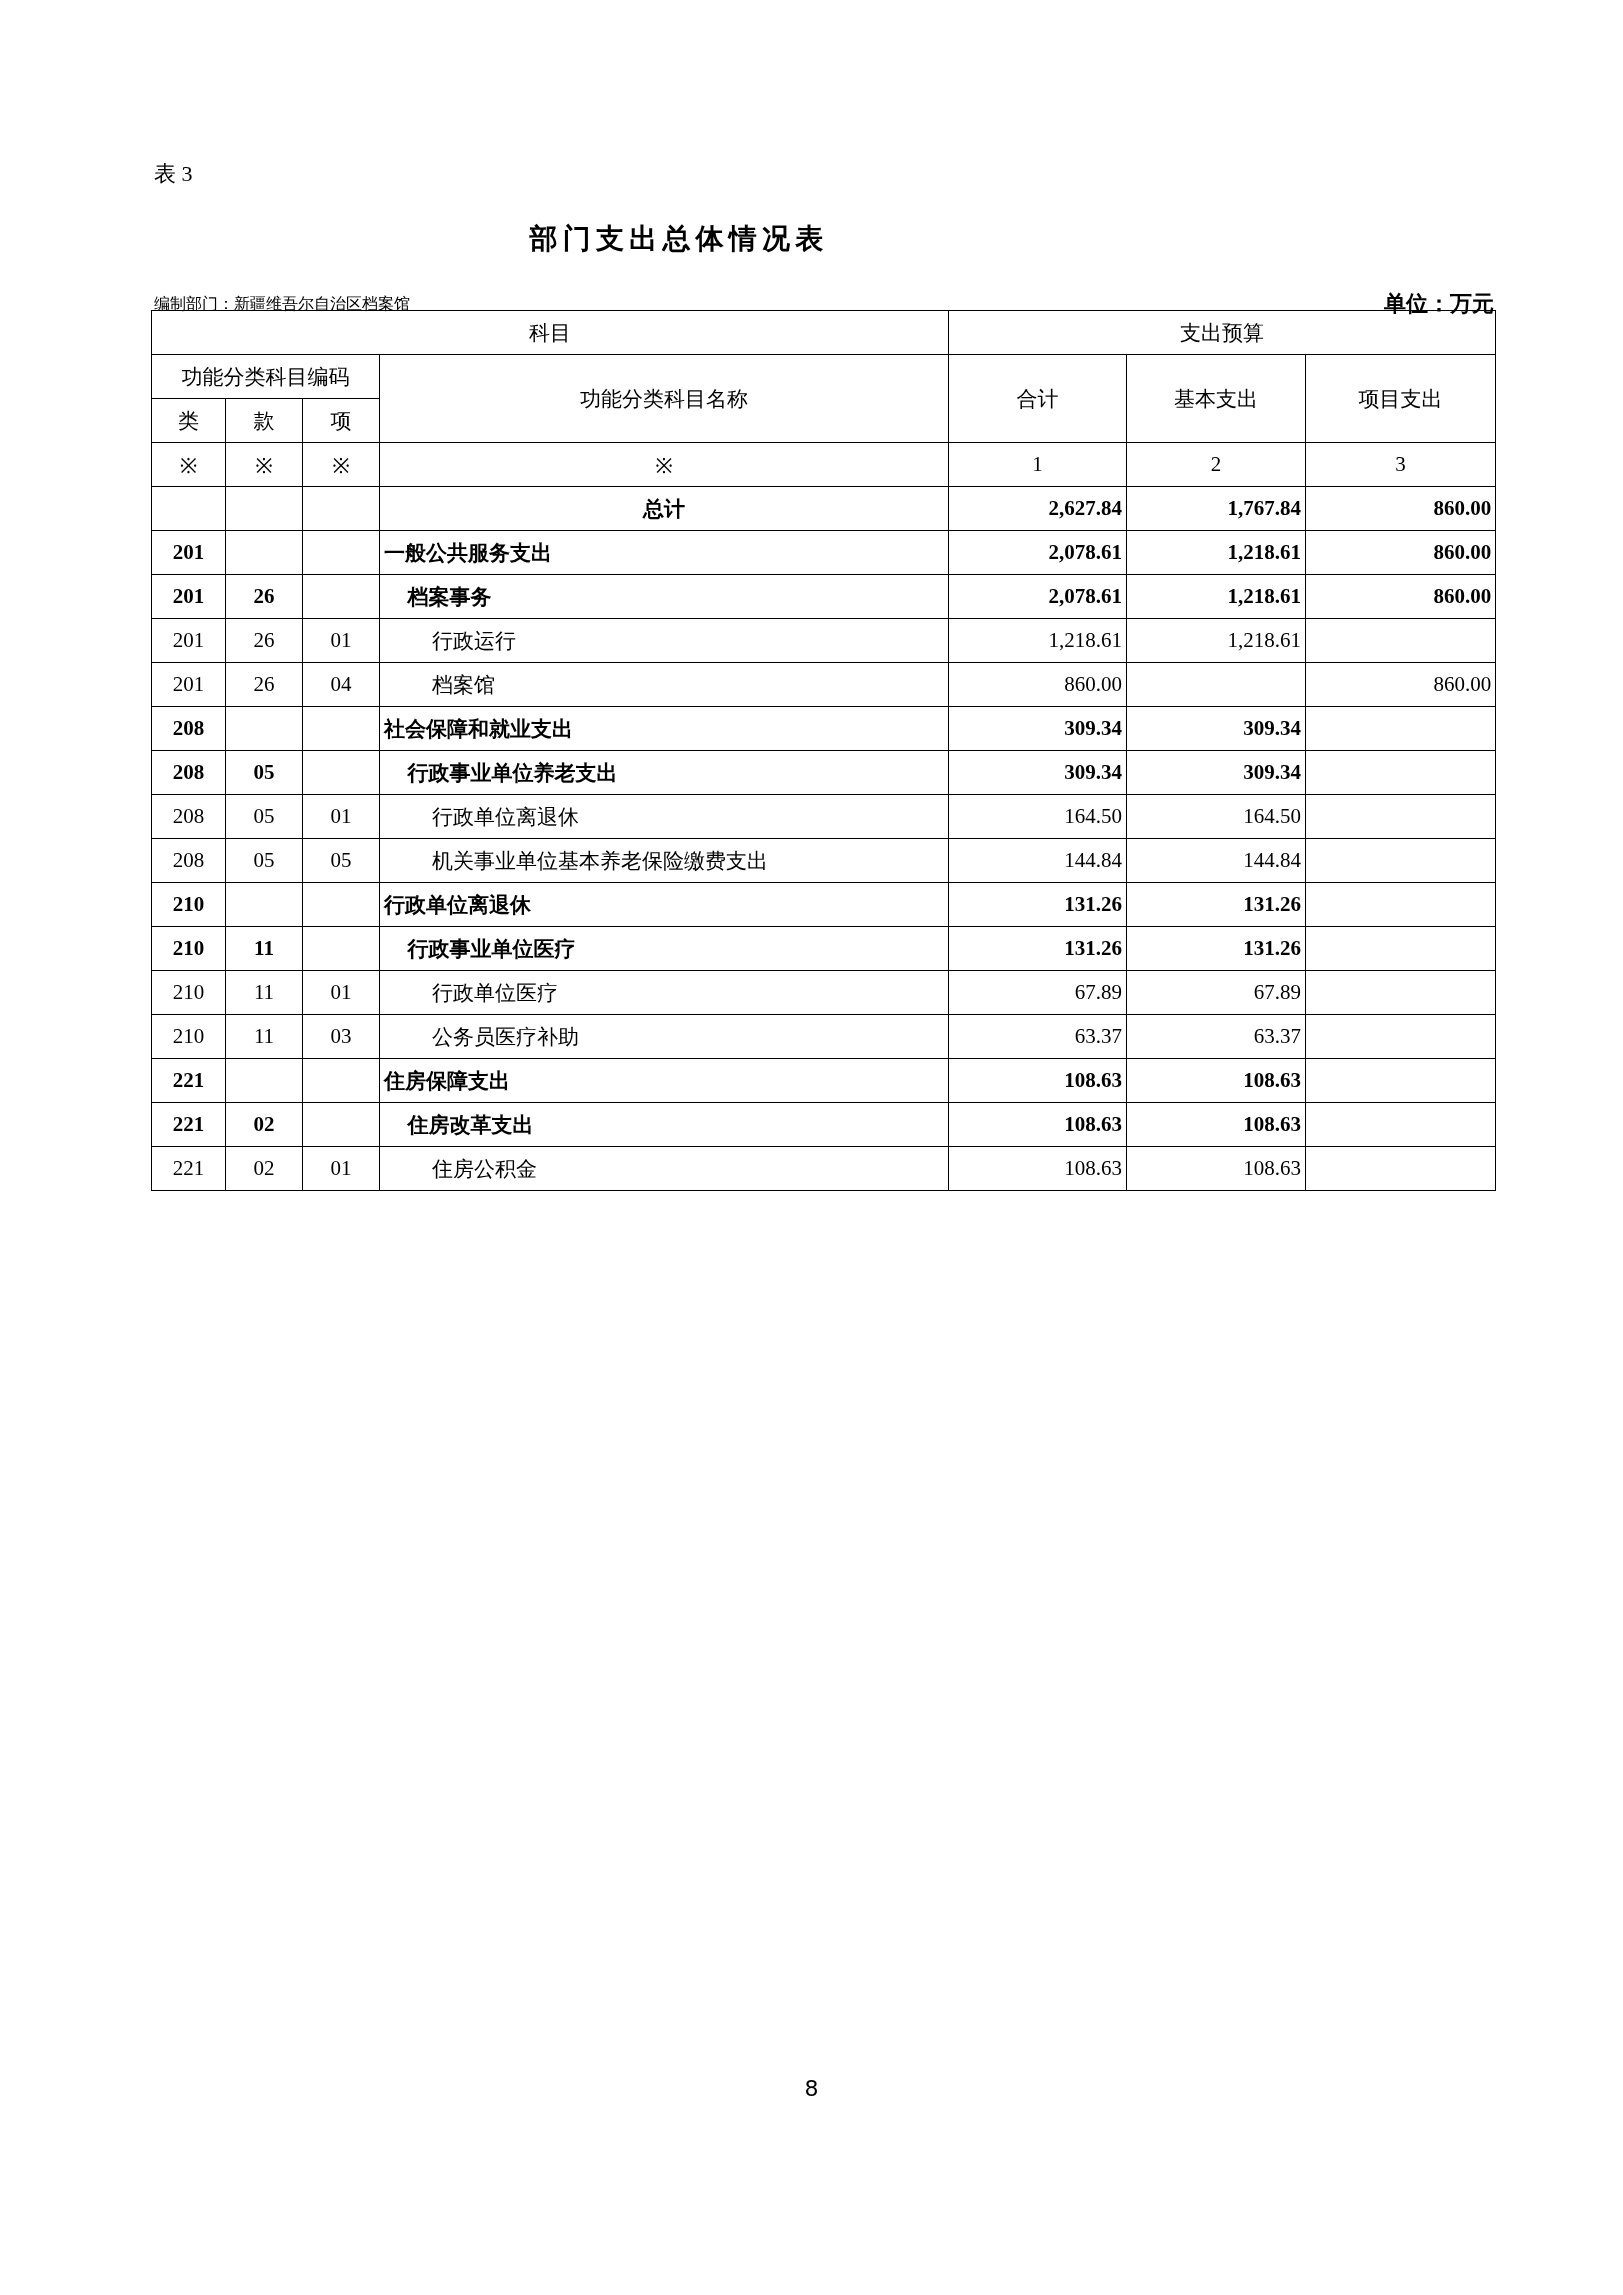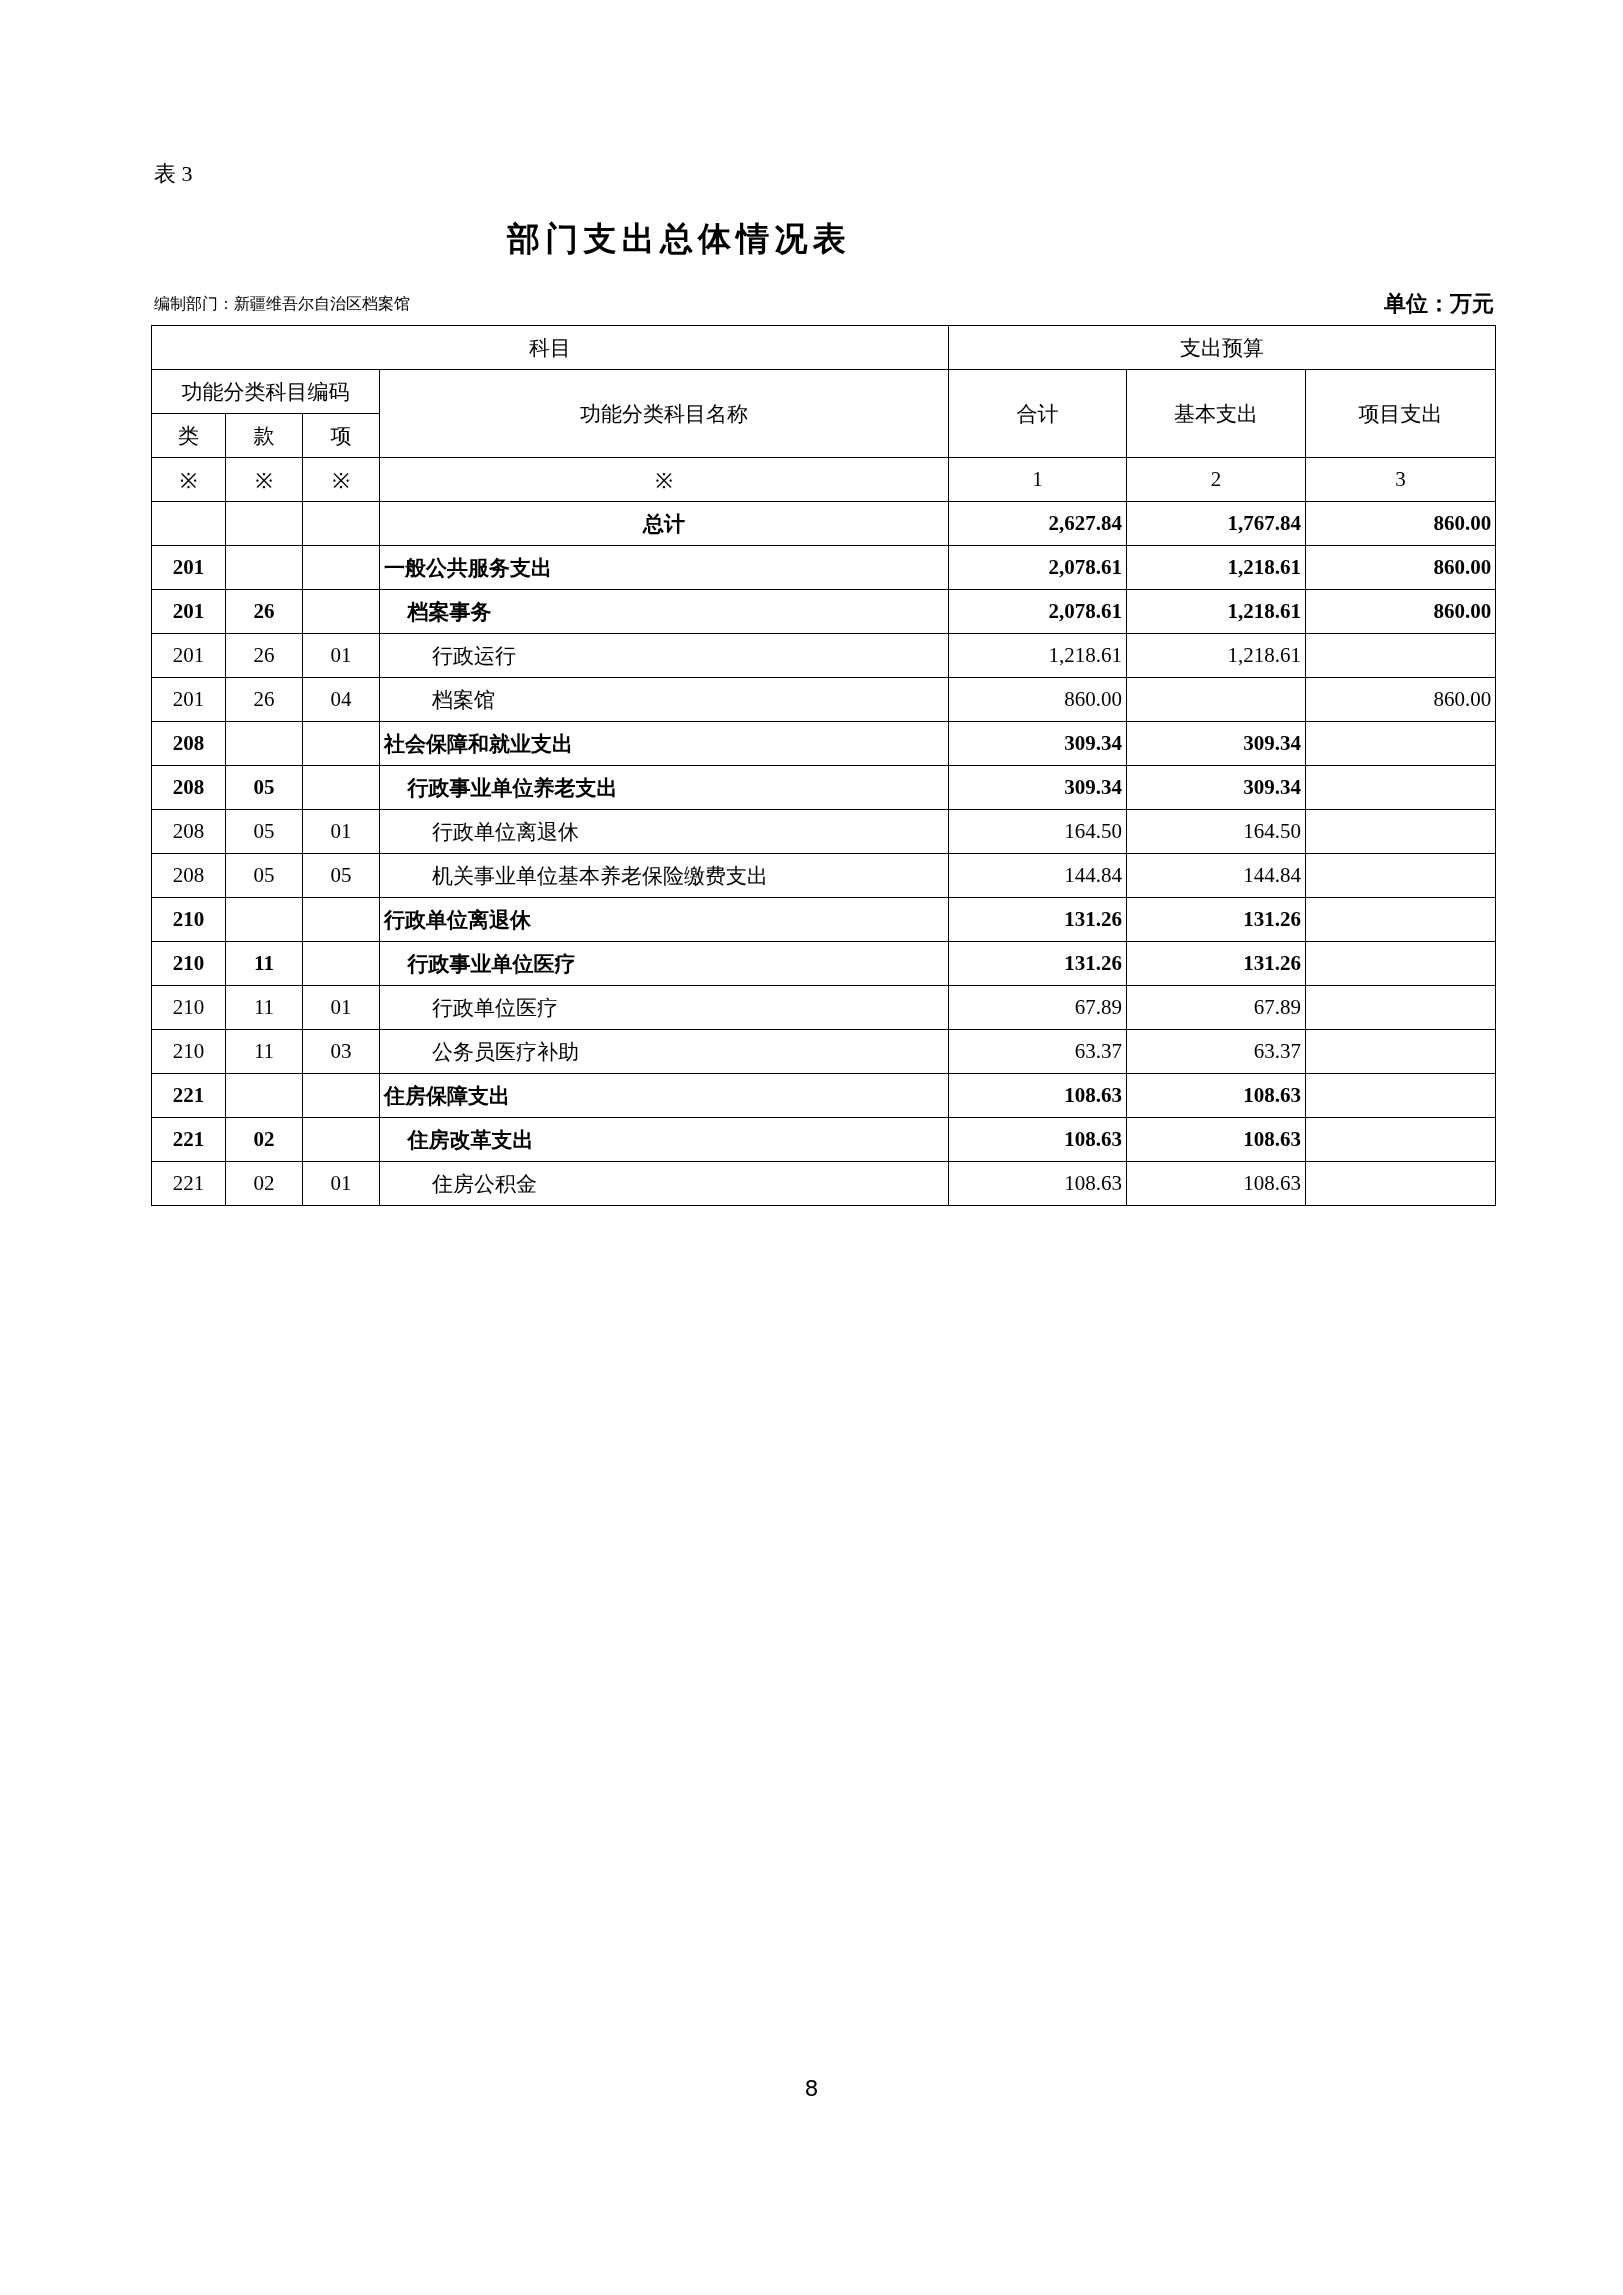--- a/index.html
+++ b/index.html
@@ -5,27 +5,27 @@
   html, body { margin: 0; padding: 0; background: #ffffff; }
   body {
     width: 1623px; height: 2295px; position: relative; overflow: hidden;
     font-family: "Liberation Serif", "DejaVu Serif", serif; color: #000;
   }
   .abs { position: absolute; }
   .table-no { left: 154px; top: 161px; font-size: 22px; line-height: 26px; }
   .title {
     left: 0; width: 1358px; top: 216px; text-align: center;
     font-family: "DejaVu Sans", "Liberation Sans", sans-serif;
-    font-size: 33px; line-height: 46px; letter-spacing: 5.2px; font-weight: bold;
+    font-size: 28px; line-height: 46px; letter-spacing: 5.2px; font-weight: bold;
   }
   .meta-left { left: 154px; top: 289px; font-size: 16px; line-height: 29px; }
   .meta-right { right: 129px; top: 289px; font-size: 22px; line-height: 29px; text-align: right; font-weight: bold; }
 
   table.budget {
-    position: absolute; left: 151px; top: 325px;
+    position: absolute; left: 151px; top: 310px;
     border-collapse: collapse; table-layout: fixed;
     width: 1344px; font-size: 21px; padding-left: 39px;
   }
   table.budget td {
     border: 1.3px solid #000; padding: 0; height: 42px;
     vertical-align: middle; overflow: hidden; white-space: nowrap;
   }
   table.budget tr { height: 44px; }
   .c { text-align: center; }
   .r { text-align: right; padding-right: 3.9px !important; }

